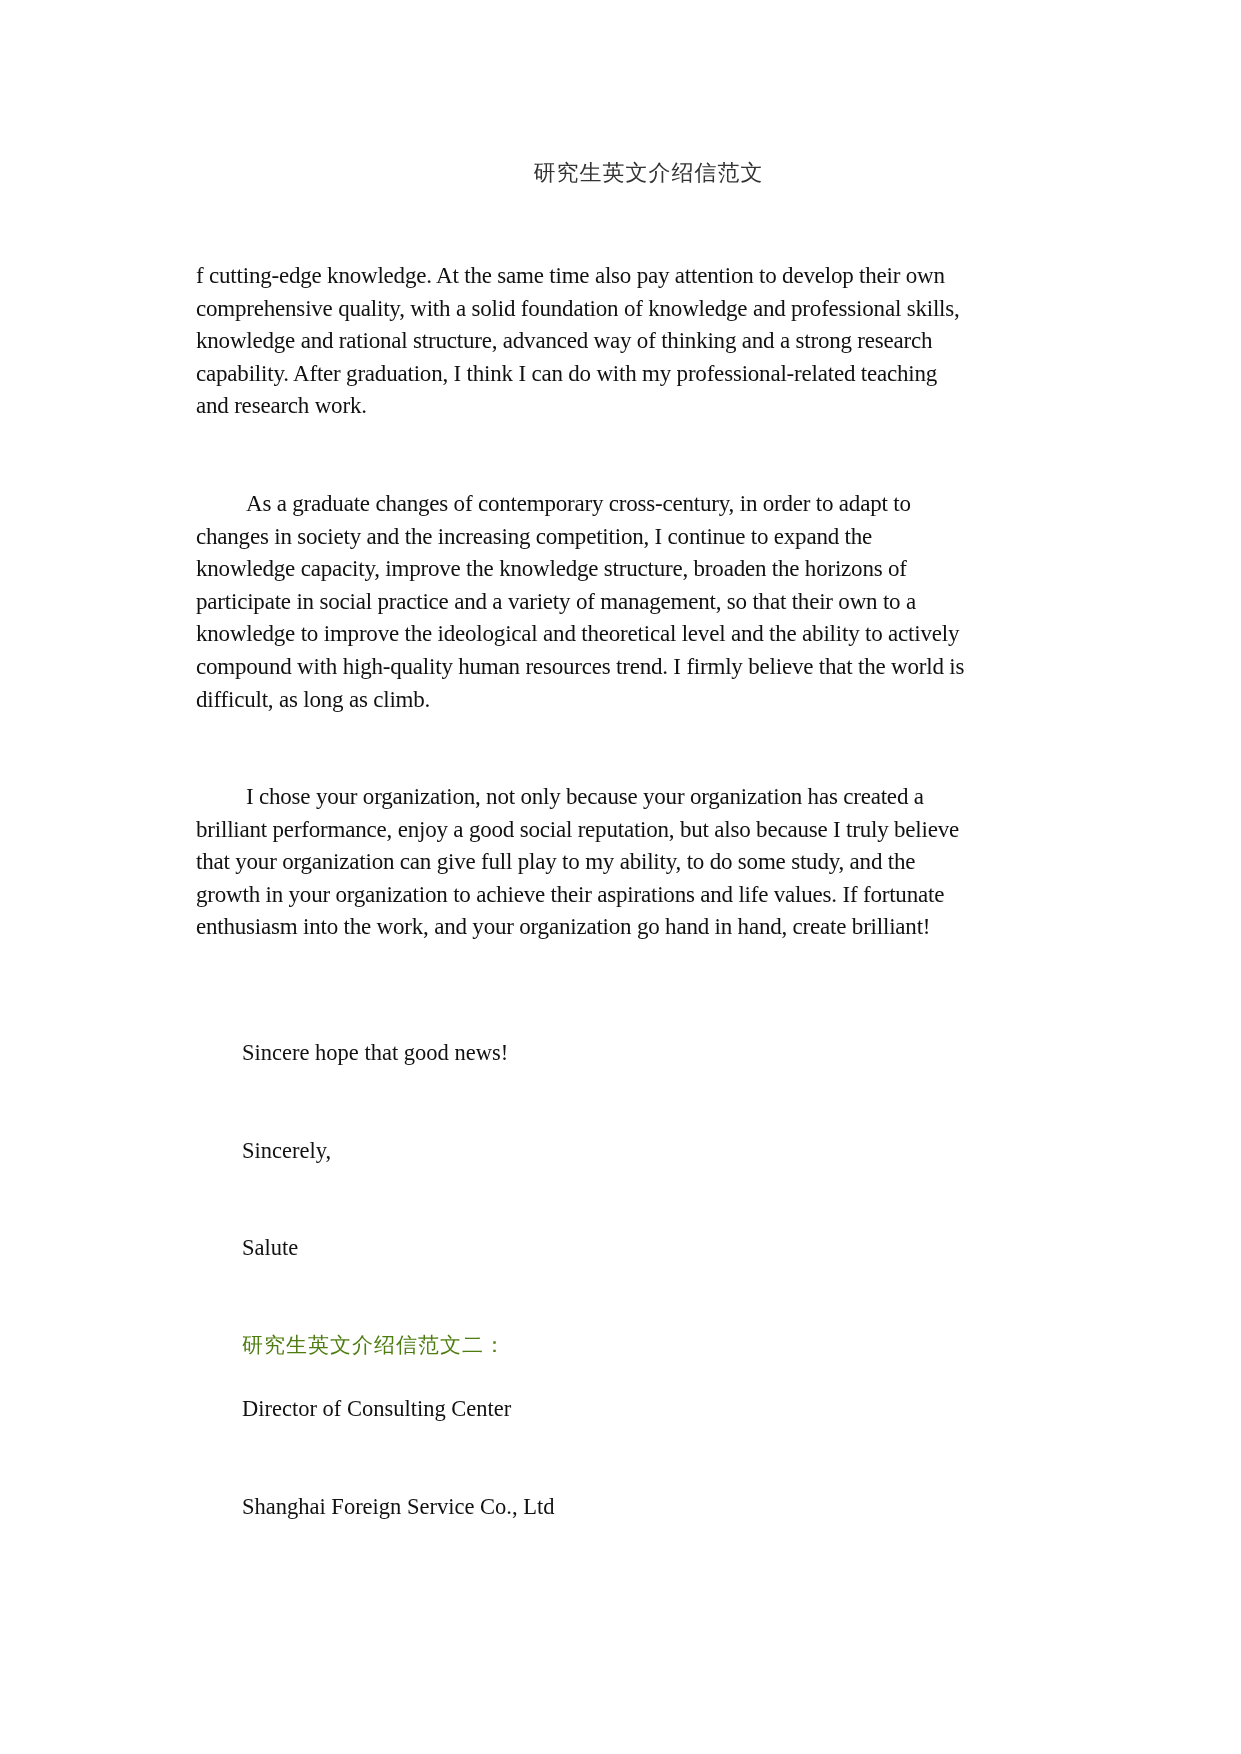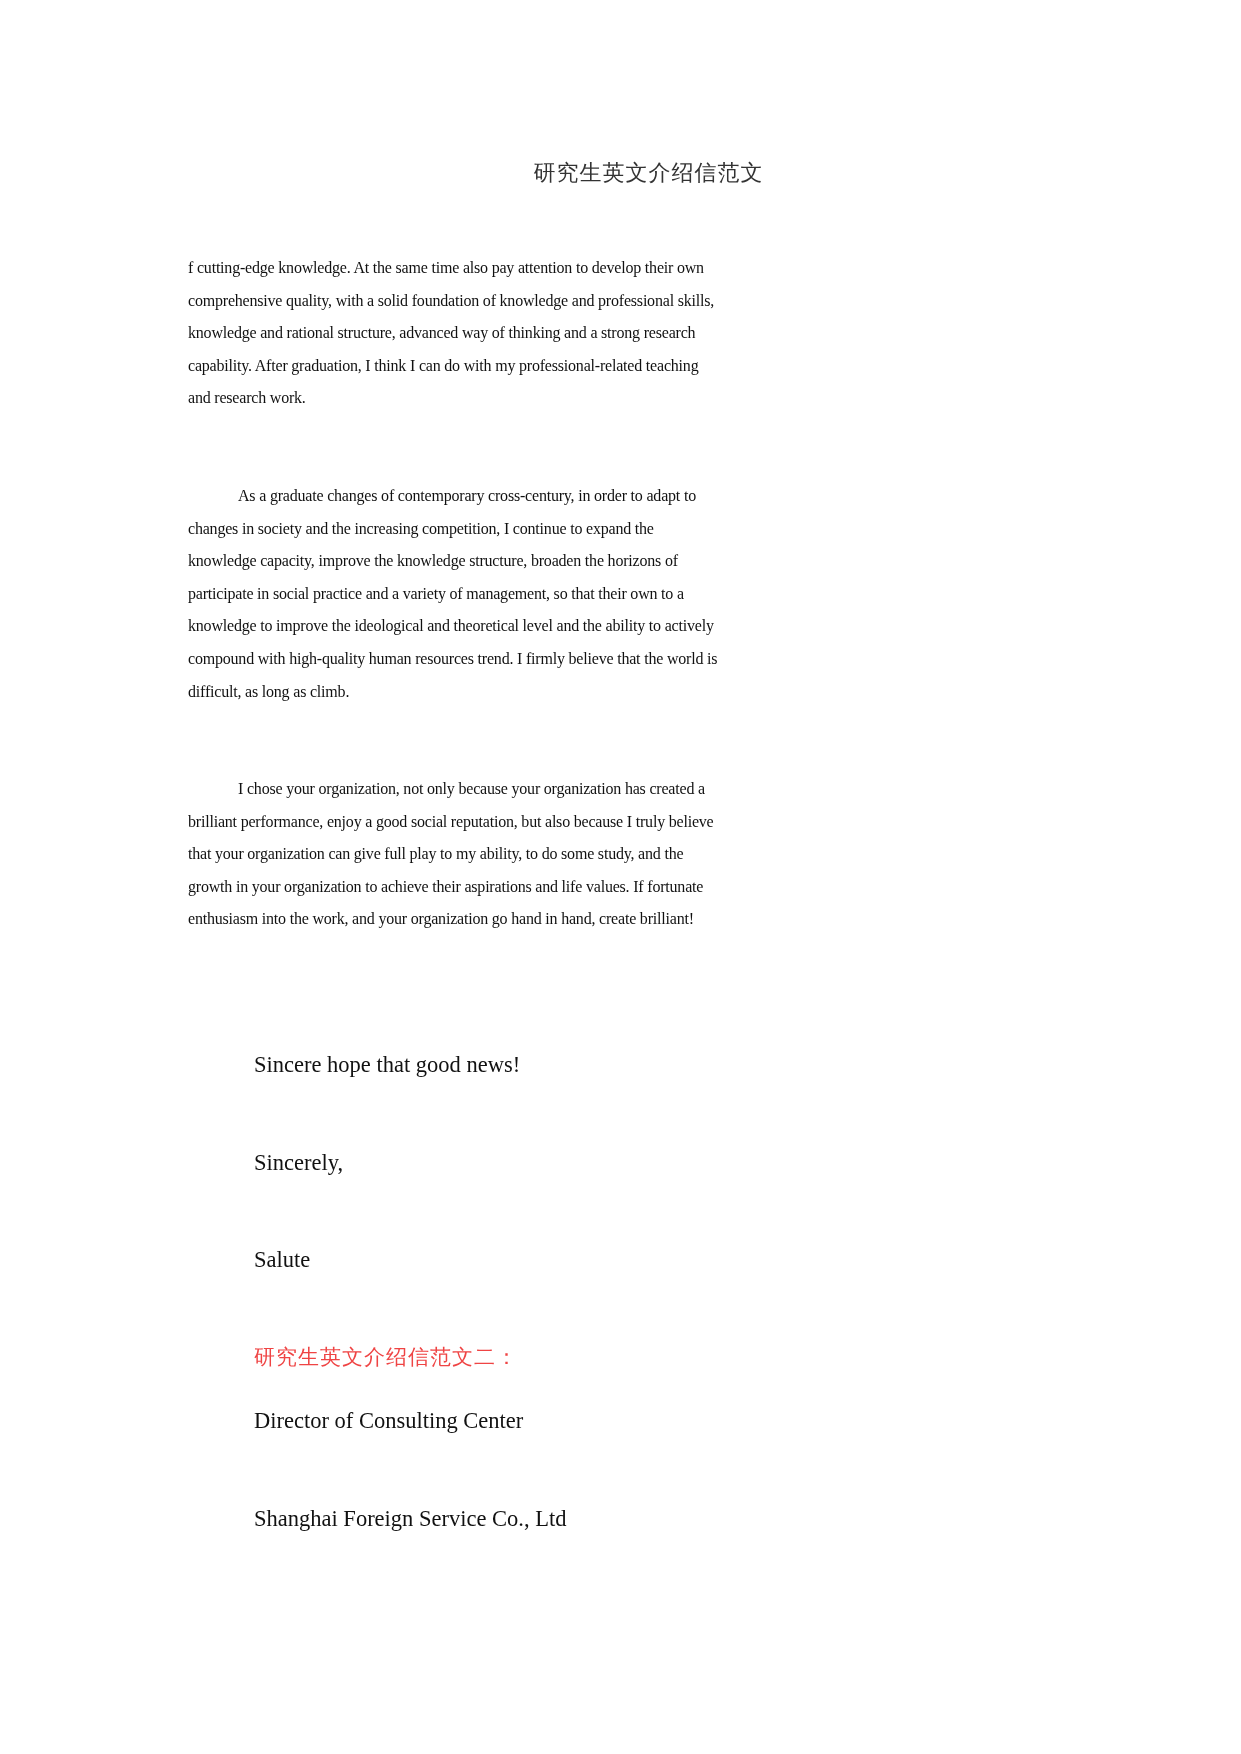--- a/index.html
+++ b/index.html
@@ -7,31 +7,31 @@
     width: 1241px; height: 1754px; position: relative; overflow: hidden;
     font-family: "Liberation Serif", "DejaVu Serif", serif;
     color: #111111;
   }
   .title {
     position: absolute; left: 0; width: 1241px; top: 158px;
     text-align: center; font-size: 22px; color: #333333; letter-spacing: 1px; margin-left: 28px;
   }
   .para {
     position: absolute; left: 188px; width: 880px;
-    font-size: 16px; line-height: 32.6px; margin: 0;
+    font-size: 23px; line-height: 32.6px; margin: 8px;
     letter-spacing: -0.2px;
     font-family: Liberation Serif, serif;
   }
   .para .line { display: block; white-space: nowrap; }
   .indent { padding-left: 50px; }
   .single {
     position: absolute; left: 238px; font-size: 22.5px; line-height: 30px;
-    white-space: nowrap; margin: 16px;
+    white-space: nowrap; margin: 4px;
   }
-  .cjk { color: #ef4444; font-size: 21px; letter-spacing: 1px; }
+  .cjk { color: #4d7c0f; font-size: 21px; letter-spacing: 1px; }
 </style>
 </head>
 <body>
 
 <div>
 
   <div class="title">研究生英文介绍信范文</div>
 
   <div class="para" style="top:252px;">
     <span class="line">f cutting-edge knowledge. At the same time also pay attention to develop their own</span>

